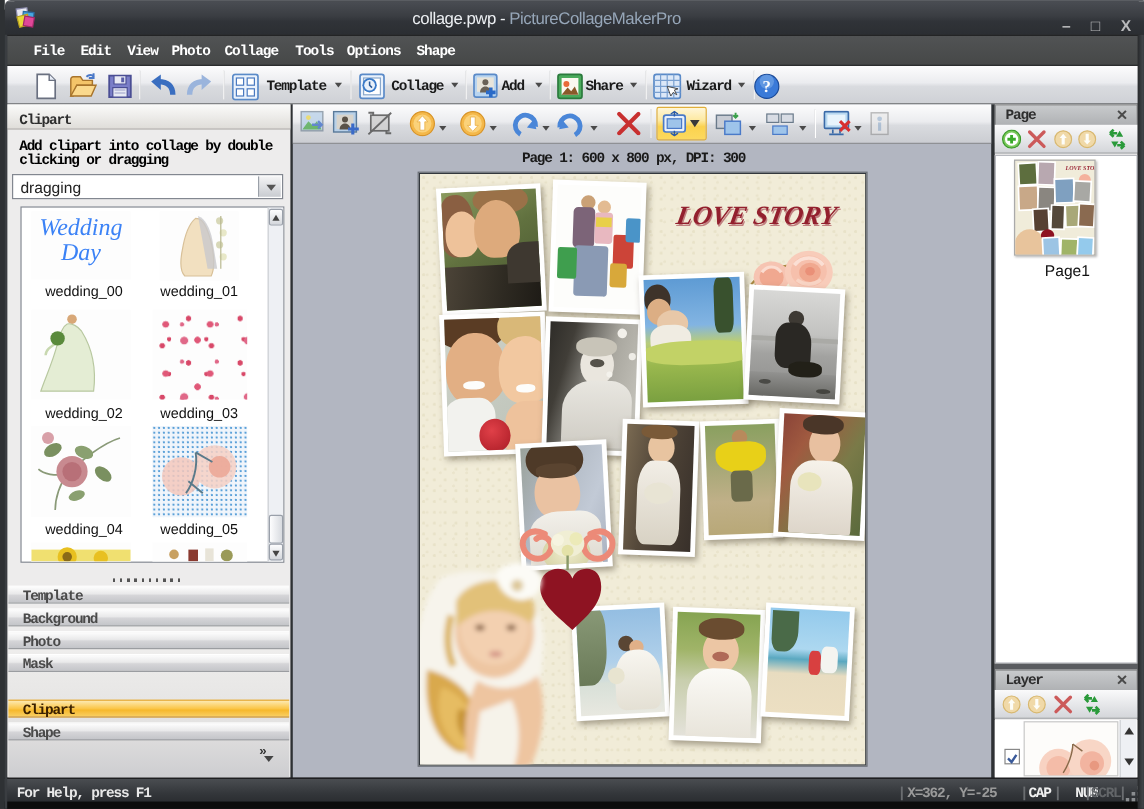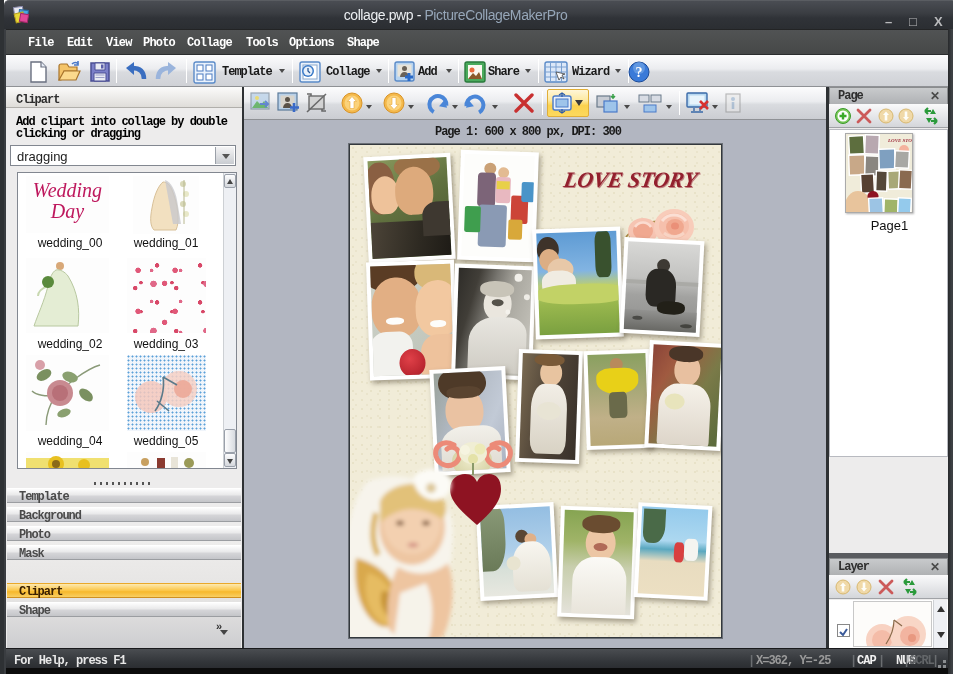--- a/index.html
+++ b/index.html
@@ -180,21 +180,21 @@
     <div id="lp-head">
         <span>Clipart</span>
       </div>
     <div id="lp-desc">Add clipart into collage by double<br>clicking or dragging</div>
     <div id="combo">
         <span class="txt">dragging</span>
         <span class="btn"></span>
       </div>
     <div id="listbox">
       <div class="thumb" style="left:8px;top:3px;width:83px;height:57px;">
-          <div style="position:absolute;left:0;top:4px;width:100%;text-align:center;font:italic 20px 'Liberation Serif',serif;color:#be185d;line-height:21px;">Wedding<br>Day</div>
+          <div style="position:absolute;left:0;top:4px;width:100%;text-align:center;font:italic 20px 'Liberation Serif',serif;color:#3b82f6;line-height:21px;">Wedding<br>Day</div>
         </div>
       <div class="thumb" style="left:115px;top:3px;width:66px;height:58px;"><svg width="66" height="58">
             <path d="M30 6c-5 4-9 14-11 26-2 10-2 18 2 22h22c4-8 2-26-4-40-2-5-5-8-9-8z" fill="#f2e0c0" stroke="#d8c098" stroke-width="1"></path>
             <path d="M32 4c6 2 10 10 12 20l4 24h-8z" fill="#c8c8cc" opacity=".8"></path>
             <circle cx="50" cy="8" r="3" fill="#d8d8b8"></circle>
             <circle cx="53" cy="18" r="3" fill="#e8e8c8"></circle>
             <circle cx="50" cy="28" r="3" fill="#d8d8b8"></circle>
             <circle cx="53" cy="38" r="3" fill="#e8e8c8"></circle>
             <path d="M51 4v44" stroke="#b8b890" stroke-width="1"></path>
           </svg></div>
@@ -552,21 +552,21 @@
           <circle cx="8" cy="8" r="7" fill="#f0d9a8" stroke="#d8b870"></circle>
           <path d="M8 12.5L5 9h1.7V3.5h2.6V9H11z" fill="#fdfdf8"></path>
         </svg>
       <svg class="abs" style="left:93px;top:3px;" width="18" height="18" viewBox="0 0 18 18">
           <path d="M9 4H3m0 0l3-3M3 4l3 3" stroke="#2a9a3a" stroke-width="2.2" fill="none"></path>
           <path d="M9 14h6m0 0l-3-3m3 3l-3 3" stroke="#2a9a3a" stroke-width="2.2" fill="none"></path>
           <path d="M11 2l3 5h-6z" fill="#2a9a3a"></path>
           <path d="M7 16l-3-5h6z" fill="#2a9a3a"></path>
         </svg>
     </div>
-    <div class="abs" style="left:0;top:42px;width:119px;height:328px;background:#fff;border:1px solid #b8bac0;">
+    <div class="abs" style="left:0;top:42px;width:119px;height:424px;background:#fff;border:1px solid #b8bac0;">
       <div class="abs" id="pagethumb" style="left:15px;top:3px;width:68px;height:80px;background:#f0ecda;border:1px solid #aaa;box-shadow:1px 1px 2px rgba(0,0,0,.3);overflow:hidden;">
         <svg width="68" height="80" viewBox="0 0 68 80">
           <rect x="3" y="2" width="15" height="18" fill="#5d6e3e" stroke="#fff" stroke-width="1.4" transform="rotate(-3 10 11)"></rect>
           <rect x="19" y="1" width="14" height="19" fill="#b8a8b0" stroke="#fff" stroke-width="1.4" transform="rotate(2 26 10)"></rect>
           <text x="42" y="8" font-size="5" font-weight="bold" font-style="italic" fill="#9c2838" font-family="Liberation Serif">LOVE STORY</text>
           <circle cx="58" cy="16" r="5" fill="#f4b29d"></circle>
           <rect x="3" y="21" width="16" height="20" fill="#c8a888" stroke="#fff" stroke-width="1.4" transform="rotate(-2 11 31)"></rect>
           <rect x="19" y="22" width="14" height="20" fill="#8a8680" stroke="#fff" stroke-width="1.4" transform="rotate(2 26 32)"></rect>
           <rect x="33" y="15" width="16" height="20" fill="#7fa0c0" stroke="#fff" stroke-width="1.4" transform="rotate(-2 41 25)"></rect>
           <rect x="49" y="17" width="14" height="17" fill="#a8a8a4" stroke="#fff" stroke-width="1.4" transform="rotate(3 56 25)"></rect>

